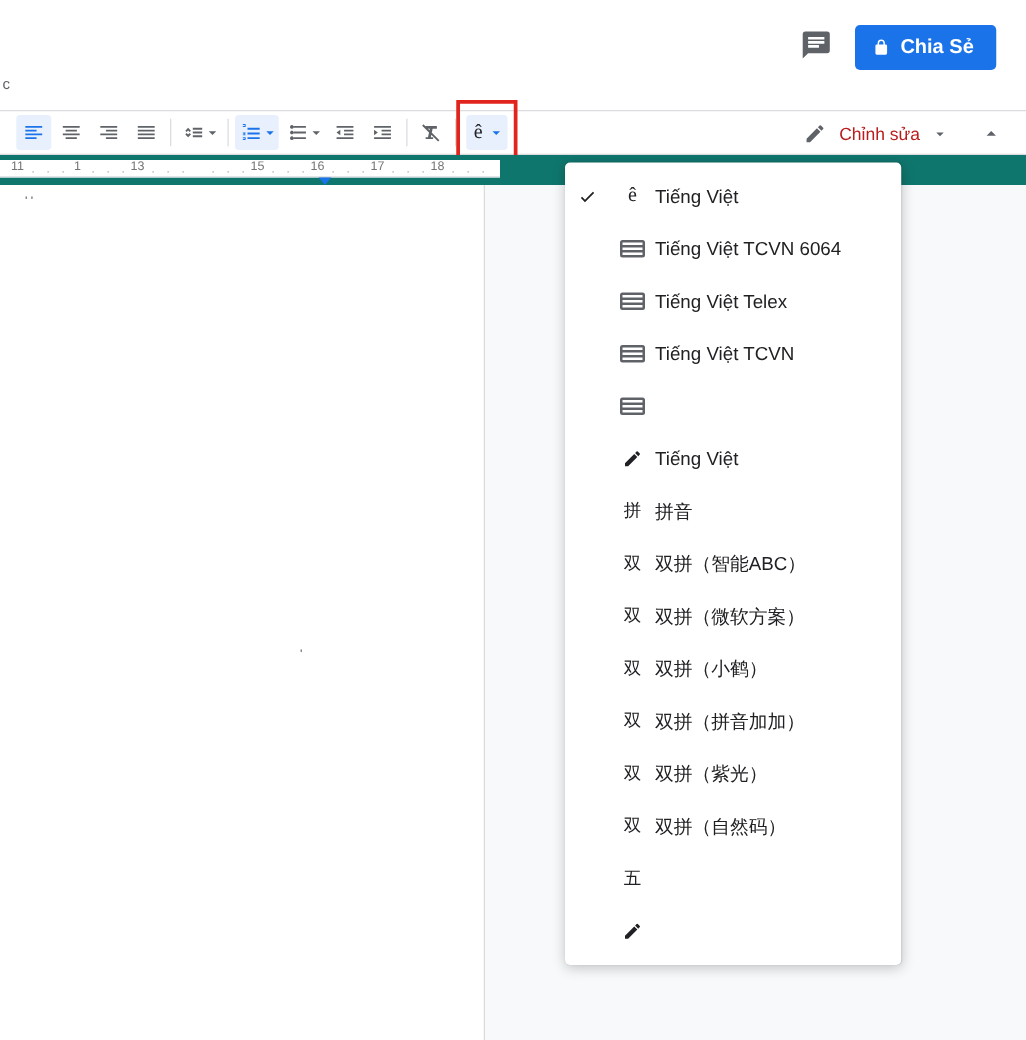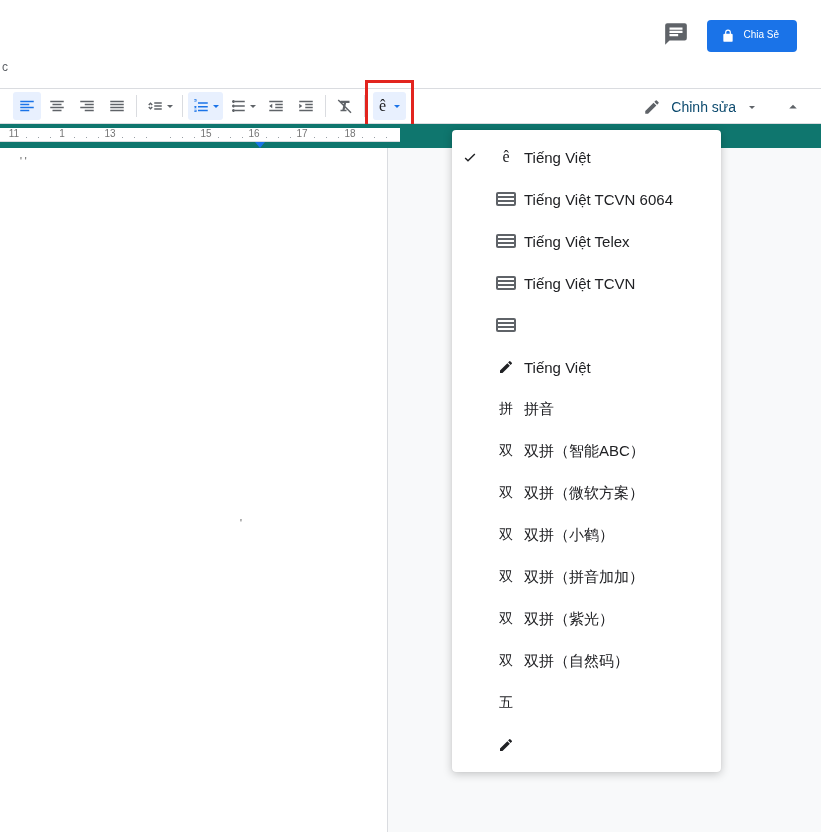--- a/index.html
+++ b/index.html
@@ -25,24 +25,24 @@
   .comment-icon {
     width: 26px; height: 26px;
     fill: #5f6368;
   }
   .share-btn {
     background: #1a73e8;
     color: #fff;
     border: none;
     border-radius: 4px;
     padding: 9px 18px 9px 14px;
-    font-size: 10px;
-    font-weight: 400;
-    display: flex;
-    align-items: flex-start;
+    font-size: 16px;
+    font-weight: 700;
+    display: flex;
+    align-items: center;
     gap: 8px;
     cursor: pointer;
   }
   .share-btn svg { fill: #fff; }
 
   
   .toolbar {
     position: absolute;
     top: 88px;
     left: 0;
@@ -114,21 +114,21 @@
     position: absolute;
     right: 58px;
     top: 2px;
     height: 32px;
     display: flex;
     align-items: center;
     gap: 10px;
     cursor: pointer;
     padding: 0 8px;
   }
-  .edit-mode-label { font-size:14px;color:#0c4a6e;}
+  .edit-mode-label { font-size:14px;color:#b91c1c;}
   .chev-up {
     position:absolute;
     right:18px; top:8px;
     width:20px;height:20px;
     display:flex;align-items:center;justify-content:center;
     cursor:pointer;
   }
 
   
   .ruler-area {

